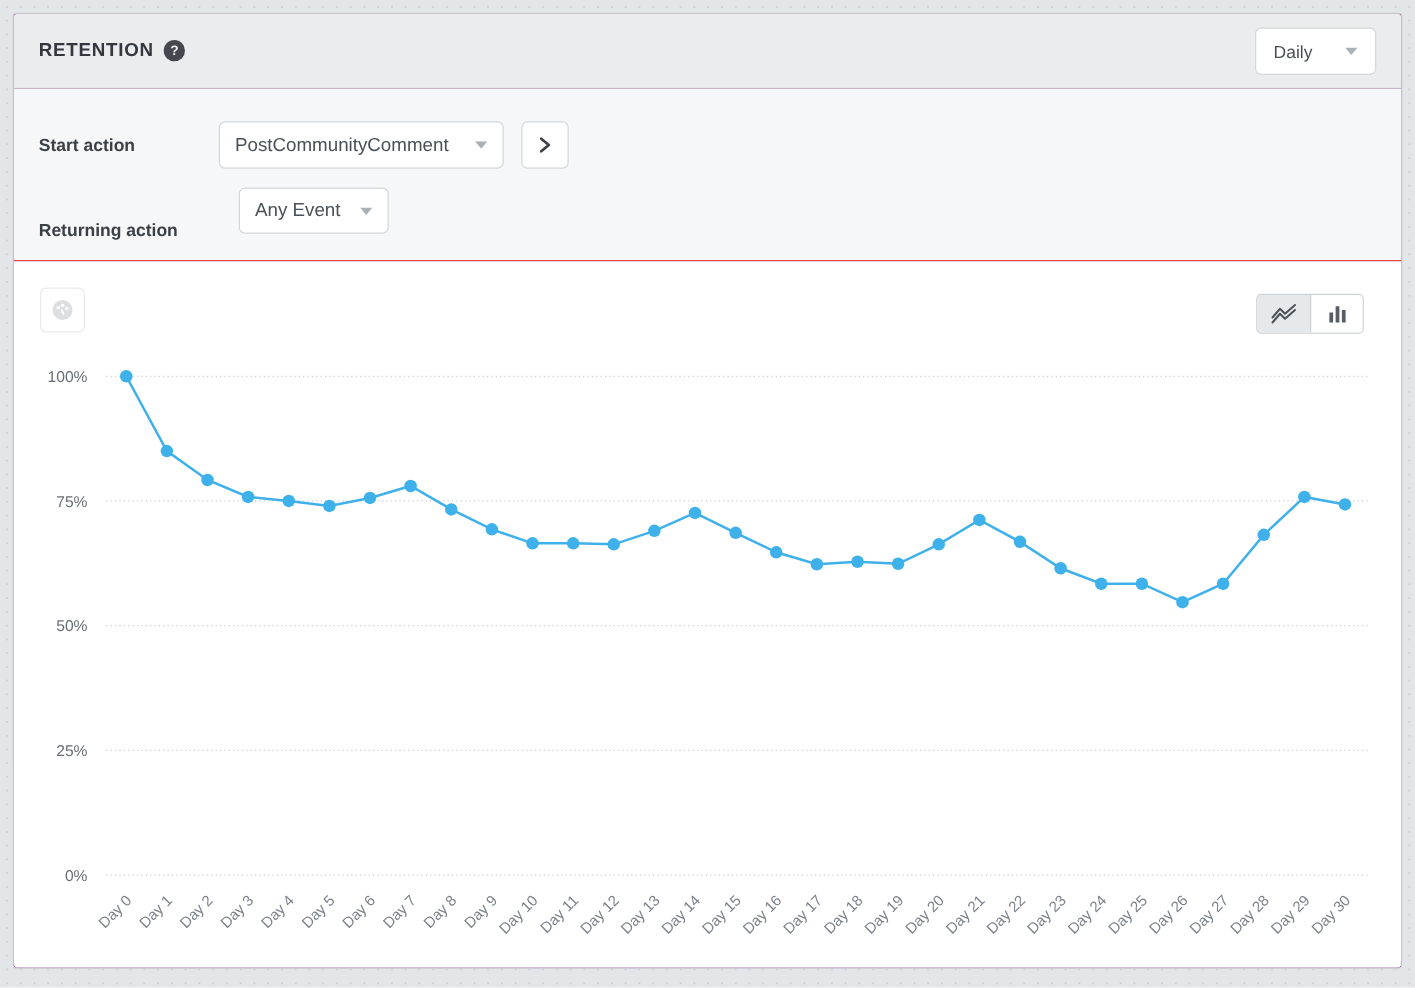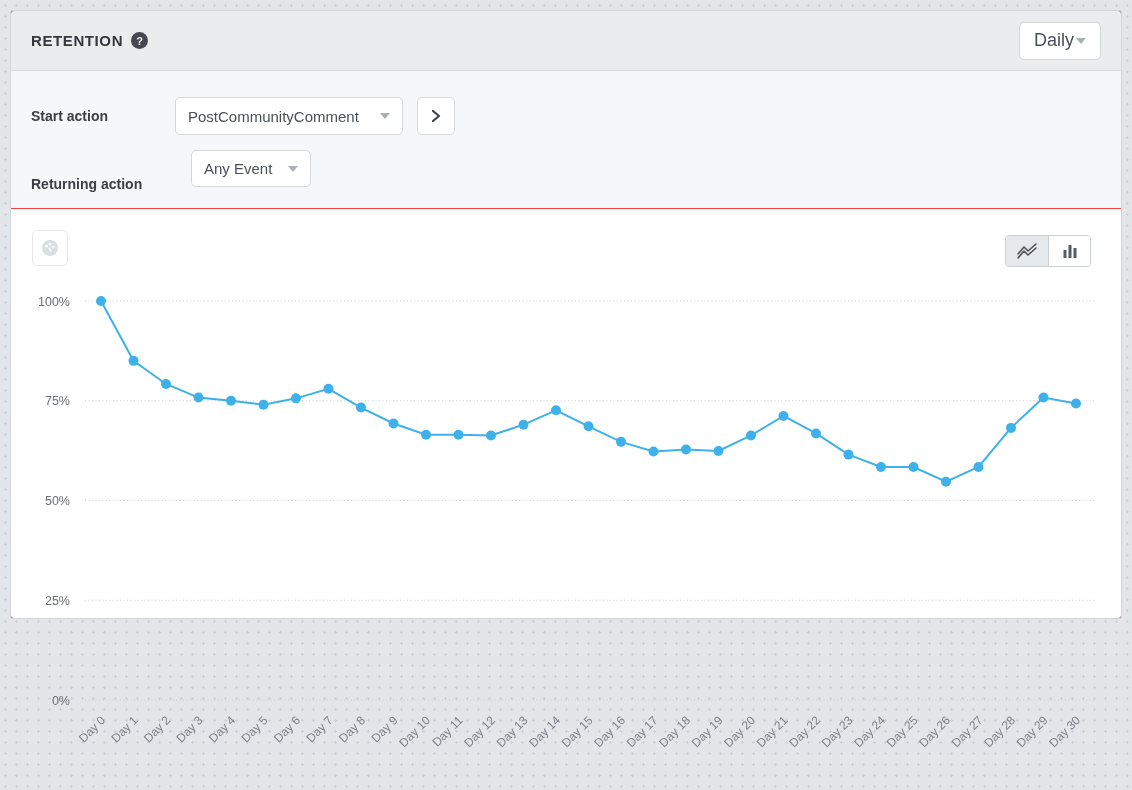--- a/index.html
+++ b/index.html
@@ -5,40 +5,40 @@
   * { box-sizing: border-box; margin: 0; padding: 0; }
   html,body { width:1132px; height:790px; overflow:hidden; }
   body {
     font-family: "Liberation Sans", sans-serif;
     background-color:#e3e6e9;
     background-image: radial-gradient(circle, #ccd1d6 1px, rgba(0,0,0,0) 1.1px);
     background-size: 11px 11px;
     position: relative;
   }
   .card {
-    position:absolute; left:10px; top:10px; width:1112px; height:609px;
+    position:absolute; left:10px; top:10px; width:1112px; height:765px;
     background:#701a75; border:1px solid #d2d6da; border-radius:3px;
     display:flex; flex-direction:column;
   }
   
   .hdr {
     height:60px; flex:0 0 60px; background:#eaecee; border-bottom:1px solid #d8dbde;
     display:flex; align-items:center; padding:0 20px; border-radius:3px 3px 0 0;
   }
   .hdr-title { font-size:15px; font-weight:700; letter-spacing:0.6px; color:#33383e; }
   .help {
     width:17px; height:17px; border-radius:50%; background:#45494f; color:#eceef0;
     font-size:11px; font-weight:700; display:inline-flex; align-items:center; justify-content:center;
     margin-left:8px; cursor:pointer;
   }
   .hdr-right { margin-left:auto; display:flex; gap:10px; }
   .select-btn {
     height:38px; background:#fff; border:1px solid #d4d8db; border-radius:5px;
-    display:inline-flex; align-items:center; padding:0 14px; gap:2px;
-    font-size:18px; color:#4a5057; cursor:pointer;text-align:right;
+    display:inline-flex; align-items:center; padding:0 14px; gap:26px;
+    font-size:14px; color:#4a5057; cursor:pointer;text-align:right;
   }
   .caret { display:inline-block; }
   
   .controls {
     height:138px; flex:0 0 138px; background:#f6f7f8; border-bottom:1px solid #ef4444;
     position:relative;
   }
   .ctl-label { position:absolute; left:20px; font-size:14px; font-weight:700; color:#3a4046; transform:translateY(-50%); }
   .lbl-start { top:45px; }
   .lbl-return { top:113px; }

